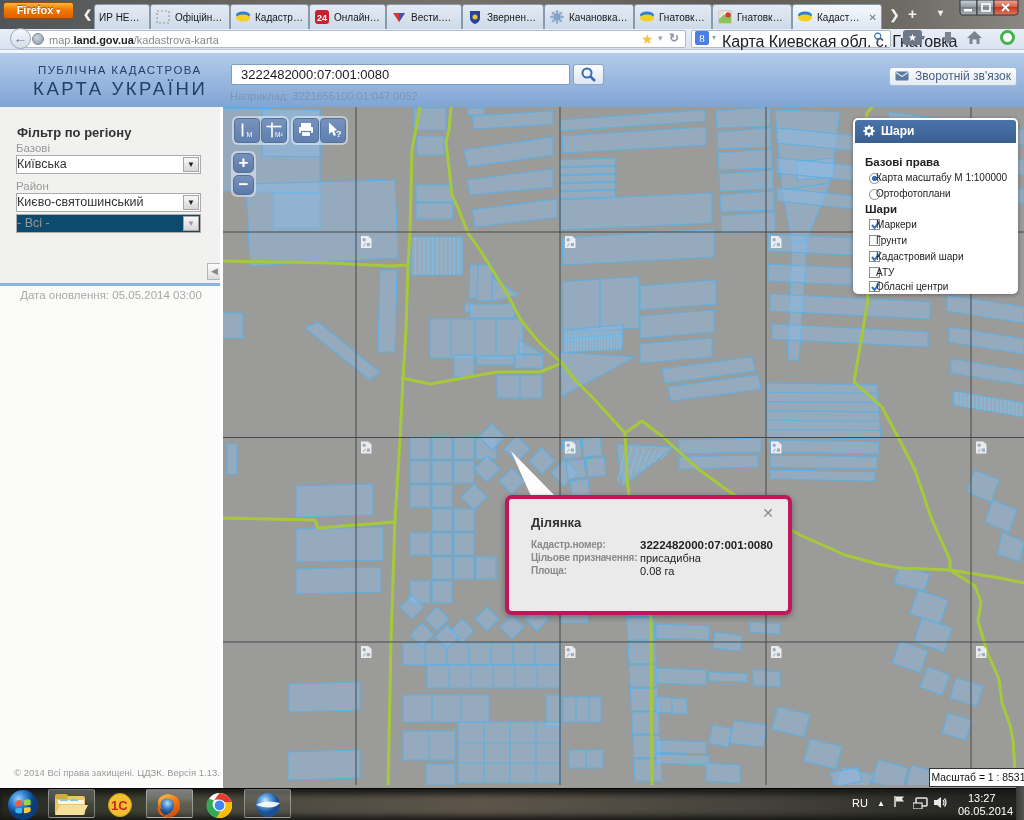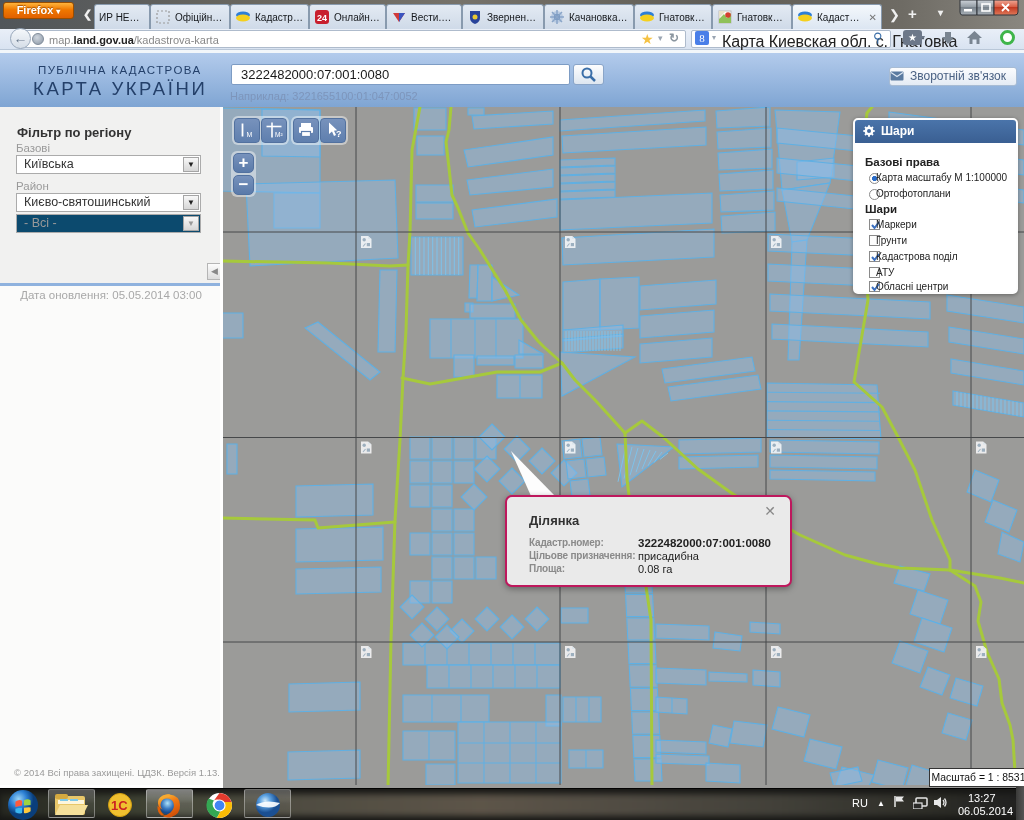--- a/index.html
+++ b/index.html
@@ -26,47 +26,47 @@
 #globe{left:32px;top:33px;width:12px;height:12px;border-radius:50%;background:radial-gradient(circle at 40% 35%,#cfd6de,#8a96a4);border:1px solid #7f8b99}
 #searchfld{left:691px;top:30px;width:200px;height:18px;font-size:11.5px;color:#222}
 #sftext{left:722px;top:33px;font-size:16px;color:#222;letter-spacing:-0.1px;white-space:nowrap}
 
 #phead{left:0;top:53px;width:1024px;height:54px;background:linear-gradient(#b3cbec,#7fa5d3)}
 #phead .t1{position:absolute;left:38px;top:11px;font-size:11.5px;letter-spacing:1.4px;color:#24406a}
 #phead .t2{position:absolute;left:33px;top:25px;font-size:18.5px;letter-spacing:2.6px;color:#24406a}
 #srch{left:231px;top:64px;width:339px;height:21px;border:1px solid #7d9cc4;border-radius:2px;background:#fff;font-size:13px;color:#1a1a1a;line-height:20px;padding-left:9px}
 #srchbtn{left:573px;top:64px;width:31px;height:21px;border-radius:3px;background:linear-gradient(#fdfdfe,#dde6f0);border:1px solid #8aa5c8}
 #exmpl{left:230px;top:90px;font-size:11px;color:#7d95bb}
-#fbbtn{left:889px;top:67px;width:128px;height:19px;border-radius:3px;background:linear-gradient(#fbfcfe,#e4ebf4);border:1px solid #a8bcd4;font-size:12px;color:#4a6183;line-height:17px}
+#fbbtn{left:889px;top:67px;width:128px;height:19px;border-radius:3px;background:linear-gradient(#fbfcfe,#e4ebf4);border:1px solid #a8bcd4;font-size:12px;color:#4a6183;text-align:center;line-height:17px}
 
 #sidebar{left:0;top:107px;width:222px;height:678px;background:#fbfbfa}
 #filterbox{left:0;top:0;width:222px;height:176px;background:#f1f1f0}
 #fline{left:0;top:176px;width:222px;height:3px;background:#8fb2de}
 .flabel{position:absolute;font-size:11.5px;color:#9a9a9a}
-.fsel{position:absolute;left:16px;width:185px;height:19px;background:#fff;border:1px solid #ababab;font-size:12.5px;color:#333;line-height:17px;padding-left:7px}
+.fsel{position:absolute;left:16px;width:185px;height:19px;background:#fff;border:1px solid #ababab;font-size:12.5px;color:#333;line-height:17px;padding-left:0}
 .fsel .arr{position:absolute;right:1px;top:1px;width:16px;height:15px;background:linear-gradient(#f8f8f8,#d6d6d6);border:1px solid #a5a5a5;text-align:center;line-height:13px;font-size:8px;color:#222}
 #colbtn{left:207px;top:156px;width:15px;height:17px;background:linear-gradient(#fcfcfc,#dcdcdc);border:1px solid #b5b5b5;color:#888;font-size:9px;text-align:center;line-height:15px}
 #sdate{left:0px;top:182px;width:222px;text-align:center;font-size:11.5px;color:#a8a8a8}
 #copyr{left:14px;top:660px;font-size:9.5px;color:#9a9a9a;white-space:nowrap}
 
 #map{left:222px;top:107px;width:802px;height:681px;background:#9b9b99;overflow:hidden}
 
 .tbwrap{position:absolute;background:rgba(255,255,255,0.45);border-radius:6px;display:flex;gap:1px;padding:2px}
 .mbtn{width:26px;height:25px;background:linear-gradient(#7792bc,#5f7fae);border:1px solid #52719f;border-radius:4px;color:#fff;position:relative}
 .zbtn{width:21px;height:20px;background:linear-gradient(#7792bc,#5a7aa9);border:1px solid #52719f;border-radius:5px;color:#fff;font-size:17px;font-weight:bold;text-align:center;line-height:18px}
 
 #lpanel{left:631px;top:11px;width:165px;height:176px;background:#fff;border:2px solid #fdfdfd;border-radius:5px;box-shadow:0 1px 4px rgba(0,0,0,0.35)}
 #lphead{position:absolute;left:0;top:0;width:161px;height:23px;background:linear-gradient(#4a74aa,#3a5f92);border-radius:3px 3px 0 0;color:#fff;font-size:12px;font-weight:bold;line-height:23px}
 .lbold{position:absolute;font-size:11.5px;font-weight:bold;color:#222;white-space:nowrap}
 .litem{position:absolute;font-size:10px;color:#222;left:21px;white-space:nowrap}
 .rad{position:absolute;left:14px;width:11px;height:11px;border-radius:50%;background:#fff;border:1px solid #8a8a8a}
 .chk{position:absolute;left:14px;width:11px;height:11px;background:#fdfdfd;border:1px solid #8a8a8a}
 .chk svg{display:block}
 
-#popup{left:283px;top:388px;width:287px;height:92px;background:#eaeaea;border:2px solid #be185d;border-radius:7px;box-shadow:0 2px 6px rgba(0,0,0,0.35)}
+#popup{left:283px;top:388px;width:287px;height:120px;background:#eaeaea;border:4px solid #be185d;border-radius:7px;box-shadow:0 2px 6px rgba(0,0,0,0.35)}
 #popup .ti{position:absolute;left:22px;top:16px;font-size:13px;font-weight:bold;color:#333}
 #popup .cl{position:absolute;right:14px;top:6px;font-size:14px;color:#888}
 .prow{position:absolute;font-size:11.5px;white-space:nowrap}
 .plab{color:#8a8a8a;font-weight:bold;font-size:10px;letter-spacing:-0.2px}
 .pval{position:absolute;left:131px;font-size:11px;color:#222}
 
 #scbox{left:707px;top:661px;width:99px;height:19px;background:#fff;border:1px solid #333;font-size:10.4px;color:#111;text-align:center;line-height:18px;white-space:nowrap}
 
 #taskbar{left:0;top:788px;width:1024px;height:32px;background:#171715;border-top:1px solid #000}
 #tbhaze{left:0;top:794px;width:1024px;height:22px;background:linear-gradient(90deg,#2a2c24 0%,#474b3a 15%,#5a564a 30%,#6a6052 47%,#5c564c 60%,#4a4840 76%,#30302a 92%,#222 100%);filter:blur(3px);opacity:0.85}
@@ -649,21 +649,21 @@
         </svg>
       </div>
       <div class="litem" style="top:99px">Маркери</div>
 <div class="chk" style="top:115px"></div>
       <div class="litem" style="top:115px">Грунти</div>
 <div class="chk" style="top:131px">
         <svg width="11" height="11">
           <path d="M2 5 L4.5 8 L9 2" stroke="#3a6fc0" stroke-width="2" fill="none"></path>
         </svg>
       </div>
-      <div class="litem" style="top:131px">Кадастрова поділ</div>
+      <div class="litem" style="top:131px">Кадастровий шари</div>
 <div class="chk" style="top:147px"></div>
       <div class="litem" style="top:147px">АТУ</div>
 <div class="chk" style="top:161px">
         <svg width="11" height="11">
           <path d="M2 5 L4.5 8 L9 2" stroke="#3a6fc0" stroke-width="2" fill="none"></path>
         </svg>
       </div>
       <div class="litem" style="top:161px">Обласні центри</div>
 </div>
 

